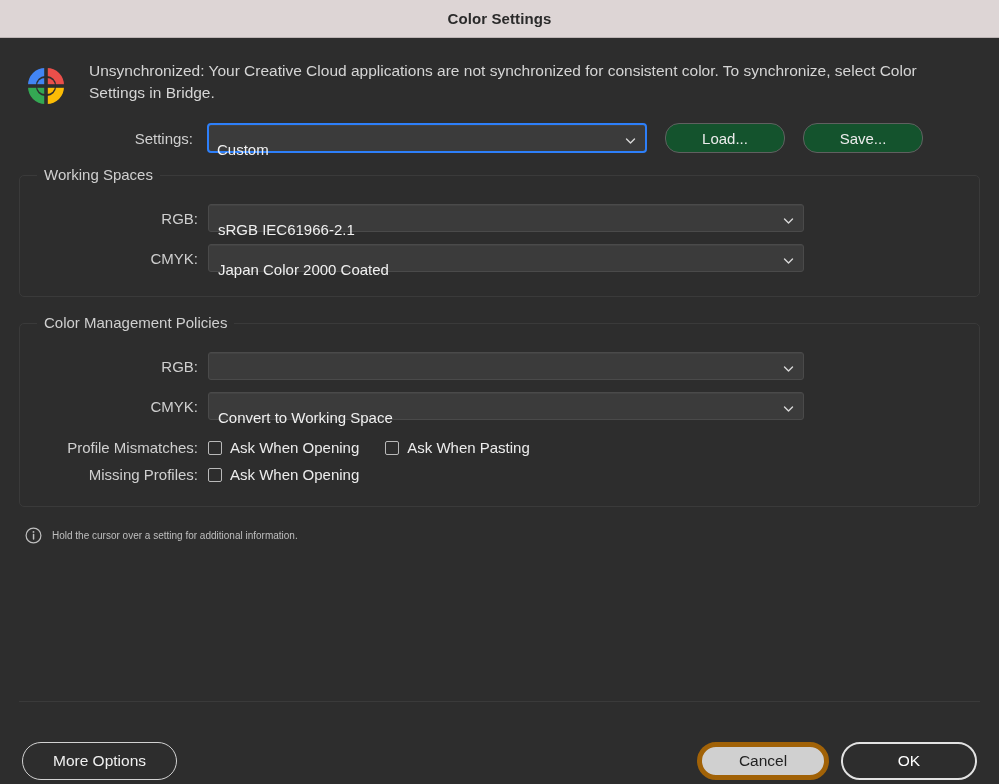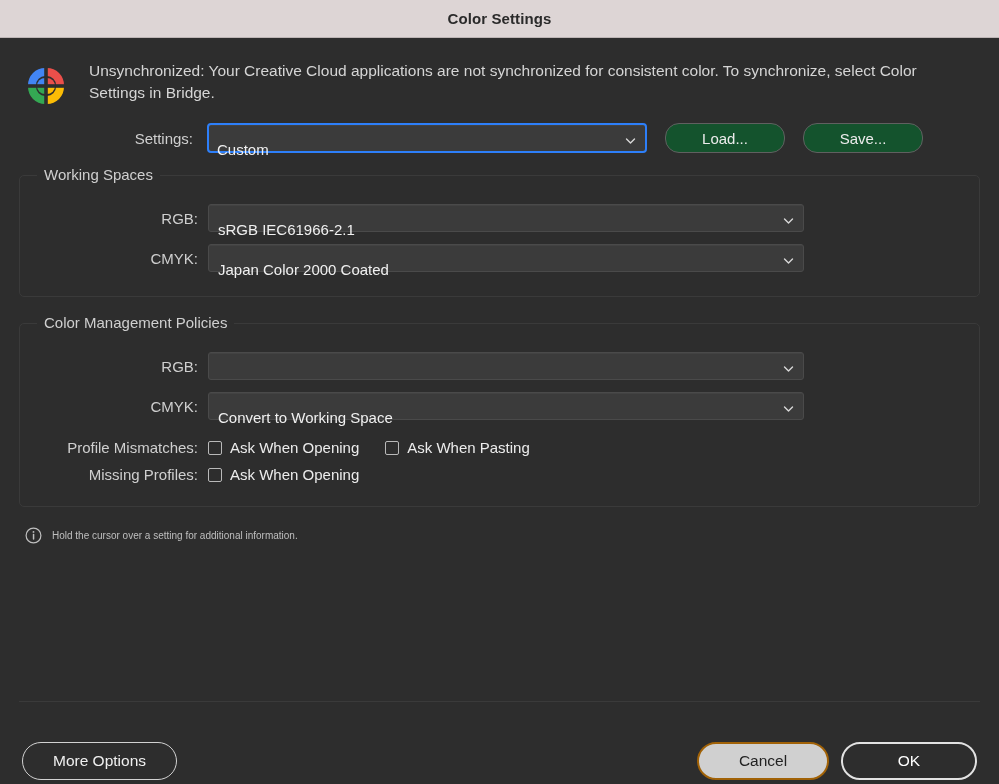--- a/index.html
+++ b/index.html
@@ -265,21 +265,21 @@
   }
   .btn-more {
     background: #2d2d2d;
     border: 1.5px solid #d2d2d2;
     color: #f0f0f0;
     min-width: 155px;
   }
   .spacer { flex: 1 1 auto; }
   .btn-cancel {
     background: #d0d0d0;
-    border: 2px solid #a16207;
+    border: 5px solid #a16207;
     color: #222222;
     min-width: 132px;
     margin-right: 12px;
   }
   .btn-ok {
     background: #2d2d2d;
     border: 2px solid #e2e2e2;
     color: #ffffff;
     min-width: 136px;
   }

